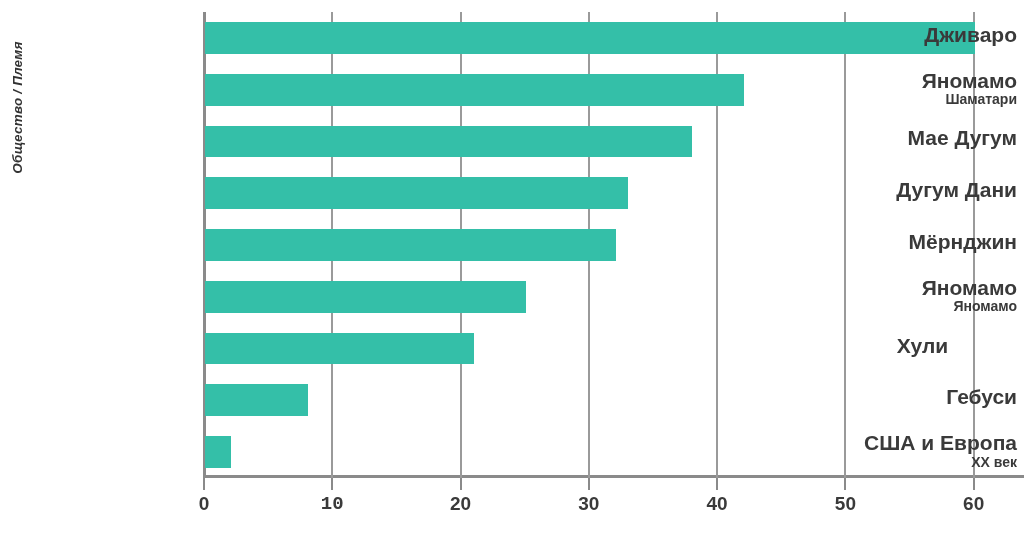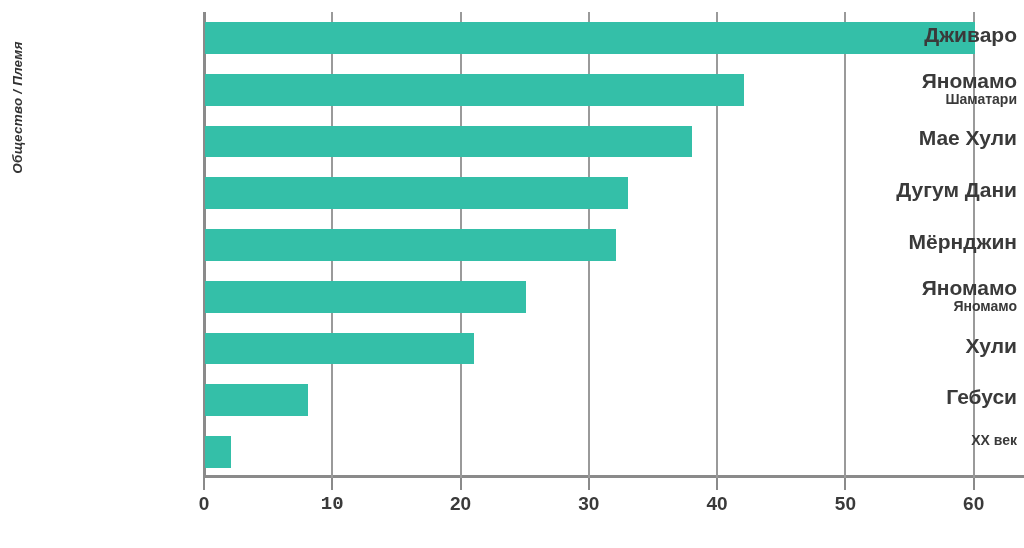--- a/index.html
+++ b/index.html
@@ -229,37 +229,38 @@
 
   <div id="cat-layer">
       <div class="cat-label" style="top: 23.8889px;">
         <span class="main">Дживаро</span>
       </div>
       <div class="cat-label" style="top: 69.6667px;">
         <span class="main">Яномамо</span>
         <span class="sub">Шаматари</span>
       </div>
       <div class="cat-label" style="top: 127.444px;">
-        <span class="main">Мае Хули</span>
+        <span class="main">Мае Дугум</span>
       </div>
       <div class="cat-label" style="top: 179.222px;">
         <span class="main">Дугум Дани</span>
       </div>
       <div class="cat-label" style="top: 231px;">
         <span class="main">Мёрнджин</span>
       </div>
       <div class="cat-label" style="top: 276.778px;">
         <span class="main">Яномамо</span>
         <span class="sub">Яномамо</span>
       </div>
-      <div class="cat-label" style="top: 334.556px;">
+      <div class="cat-label" style="top: 334.556px; text-align: center;">
         <span class="main">Хули</span>
       </div>
       <div class="cat-label" style="top: 386.333px;">
         <span class="main">Гебуси</span>
       </div>
       <div class="cat-label" style="top: 432.111px;">
+        <span class="main">США и Европа</span>
         <span class="sub">XX век</span>
       </div>
     </div>
 
 
 </div>
 
 </body></html>

